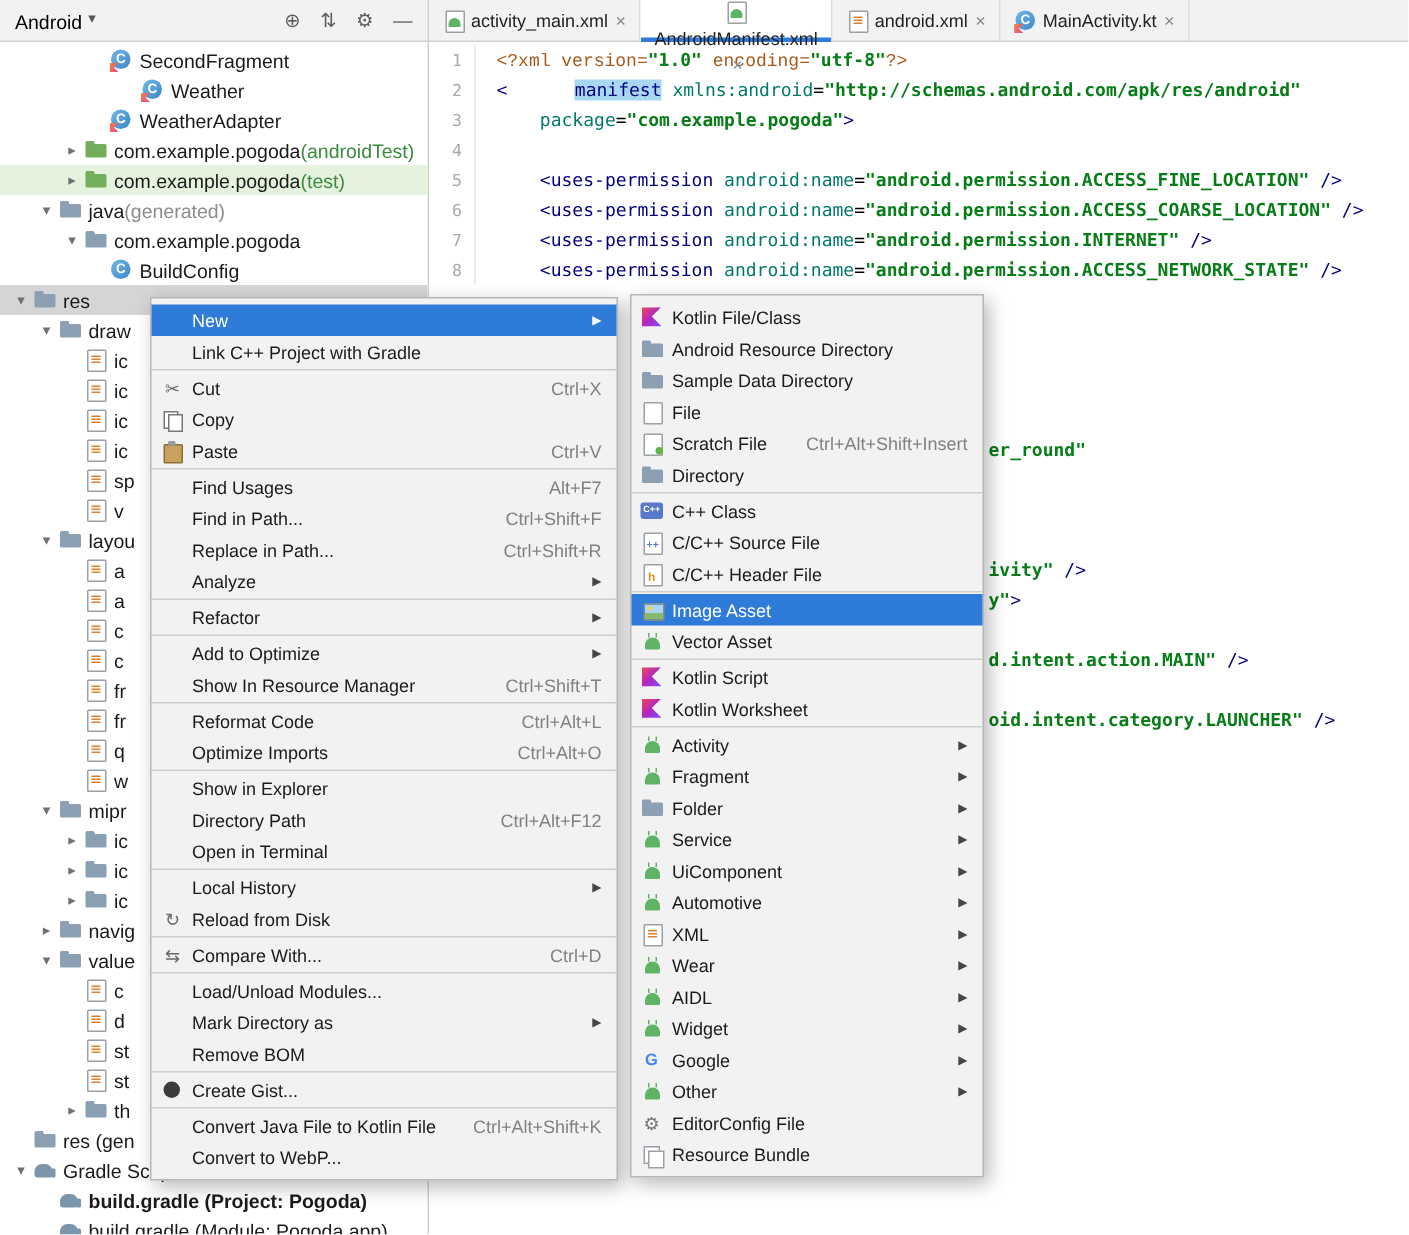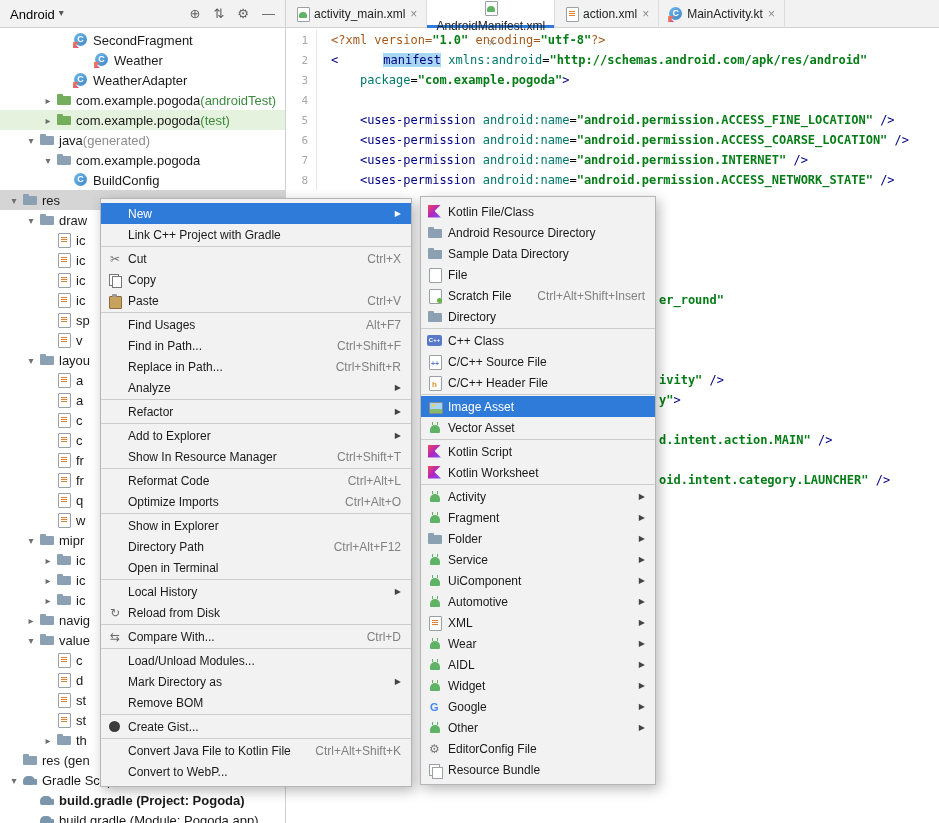--- a/index.html
+++ b/index.html
@@ -42,21 +42,21 @@
   .editor{position:absolute;left:286px;top:28px;right:0;bottom:0;background:#fff;z-index:1;}
   #code-lines{padding-top:2px;font-family:"DejaVu Sans Mono","Liberation Mono",monospace;font-size:12px;}
   .code-line{height:20px;display:flex;align-items:center;}
   .lnum{width:30px;text-align:right;padding-right:8px;color:var(--gutter);font-size:11px;flex:none;}
   .lcode{border-left:1px solid #e8e8e8;padding-left:14px;white-space:pre;height:20px;line-height:20px;}
   .peek{position:absolute;left:373px;height:20px;line-height:20px;font-family:"DejaVu Sans Mono","Liberation Mono",monospace;font-size:12px;white-space:pre;}
   .tk-tag{color:var(--tag);}
   .tk-taghl{color:var(--tag);background:var(--word-highlight);margin-left:45px;}
   .tk-attr{color:var(--attr);}
   .tk-str{color:var(--string);font-weight:bold;}
-  .tk-pro{color:var(--prolog);}
+  .tk-pro{color:var(--prolog);font-family:Liberation Mono, monospace;}
   .tk-pl{color:#000;}
 
   
   .menu{position:absolute;background:var(--menu-bg);border:1px solid #b6b6b6;box-shadow:3px 4px 12px rgba(0,0,0,.28);padding:4px 0;z-index:20;width:max-content;}
   #menu1{left:100px;top:198px;min-width:312px;}
   #menu2{left:420px;top:196px;min-width:236px;z-index:21;}
   .menu-item{display:flex;align-items:center;height:21px;padding:0 10px 0 6px;font-size:12px;color:#1a1a1a;cursor:default;}
   .menu-item .micon{margin-right:5px;}
   .menu-item .mright{margin-left:auto;padding-left:22px;}
   .menu-item .shortcut{color:#818181;font-size:12px;}
@@ -120,21 +120,21 @@
           <span class="tlabel">activity_main.xml</span>
           <span class="close">×</span>
         </div>
         <div class="tab active">
           <span class="icn" data-icon="android-file"></span>
           <span class="tlabel">AndroidManifest.xml</span>
           <span class="close">×</span>
         </div>
         <div class="tab">
           <span class="icn" data-icon="xml-file"></span>
-          <span class="tlabel">action.xml</span>
+          <span class="tlabel">android.xml</span>
           <span class="close">×</span>
         </div>
         <div class="tab">
           <span class="icn" data-icon="kotlin-class"></span>
           <span class="tlabel">MainActivity.kt</span>
           <span class="close">×</span>
         </div>
       </div>
   </div>
 
@@ -438,21 +438,21 @@
       </div>
       <div class="menu-sep"></div>
       <div class="menu-item">
         <span class="icn micon"></span>
         <span class="mlabel">Refactor</span>
         <span class="mright marrow">▶</span>
       </div>
       <div class="menu-sep"></div>
       <div class="menu-item">
         <span class="icn micon"></span>
-        <span class="mlabel">Add to Explorer</span>
+        <span class="mlabel">Add to Optimize</span>
         <span class="mright marrow">▶</span>
       </div>
       <div class="menu-item">
         <span class="icn micon"></span>
         <span class="mlabel">Show In Resource Manager</span>
         <span class="mright shortcut">Ctrl+Shift+T</span>
       </div>
       <div class="menu-sep"></div>
       <div class="menu-item">
         <span class="icn micon"></span>

